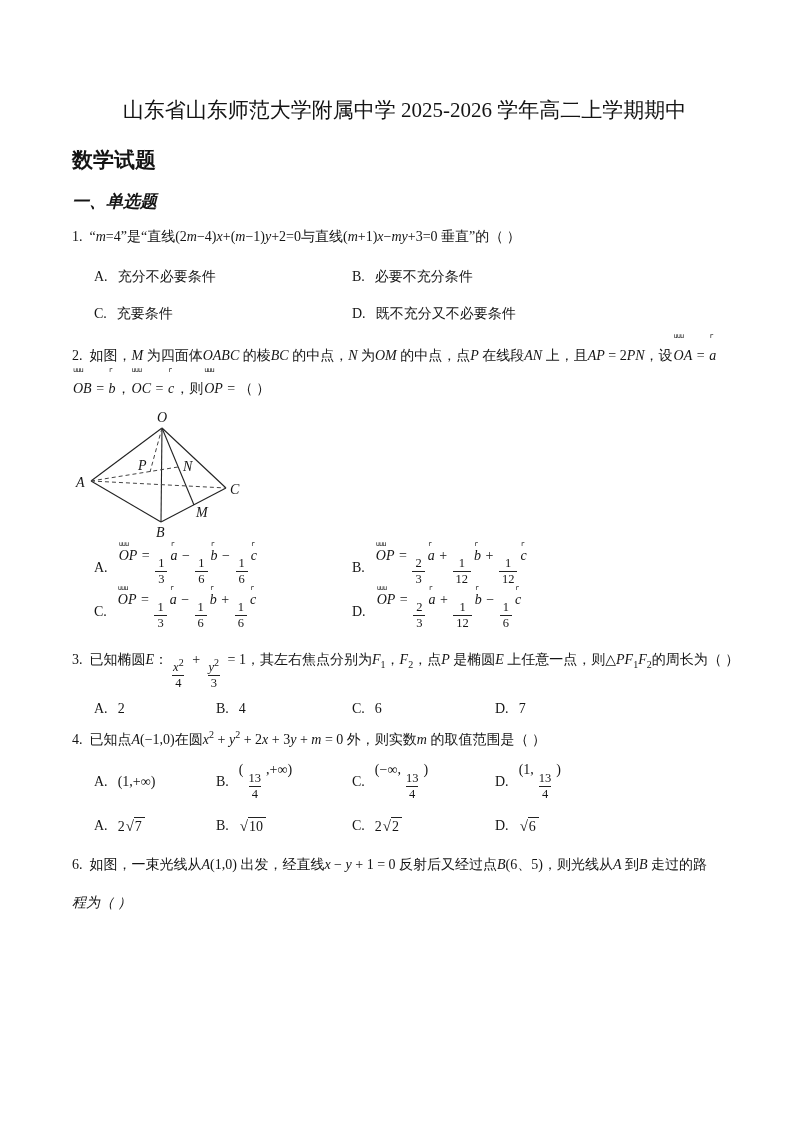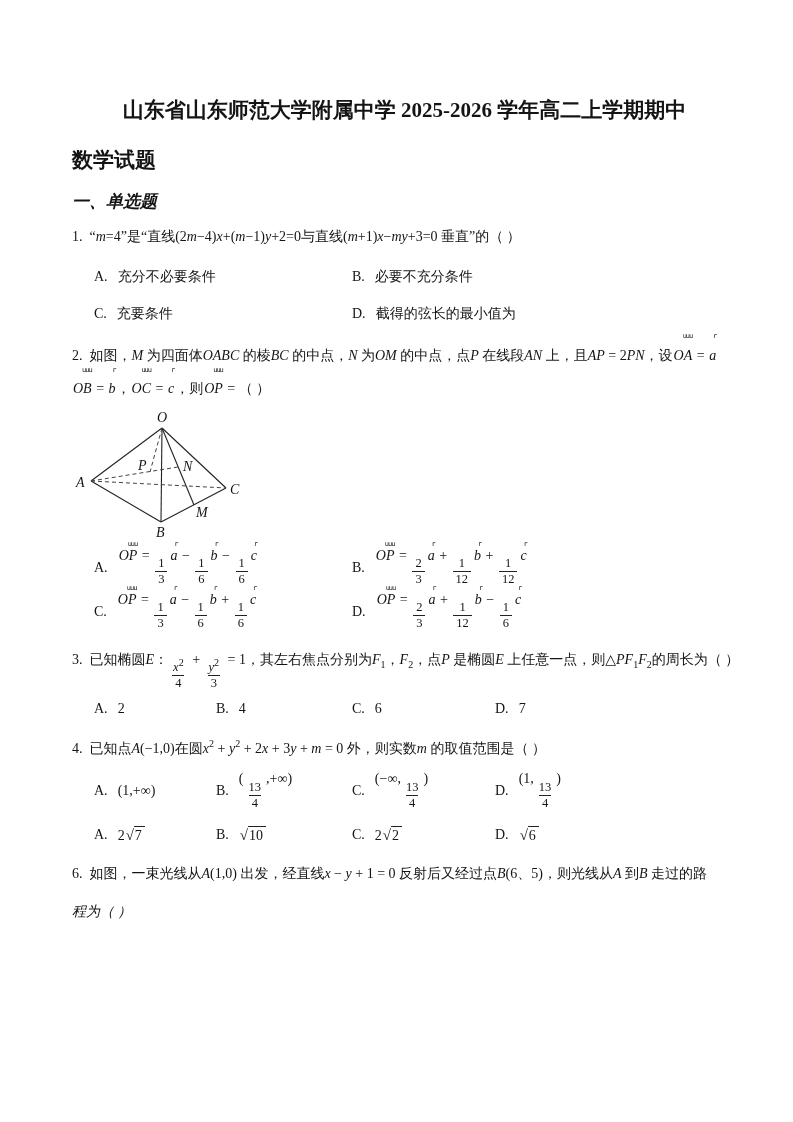--- a/index.html
+++ b/index.html
@@ -1,40 +1,40 @@
 <!DOCTYPE html>
 <html><head>
 <meta charset="utf-8">
 <style>
   html,body{margin:0;padding:0;background:#e8e8e8;}
   .page{
     position:relative;width:793px;height:1122px;background:#ffffff;
     box-sizing:border-box;padding:97px 56px 0 72px;overflow:hidden;
     font-family:"Liberation Serif","DejaVu Serif",serif;color:#141414;
   }
-  .title{text-align:center;font-weight:bold;font-size:21px;line-height:1.25;white-space:nowrap;}
+  .title{text-align:center;font-weight:normal;font-size:21px;line-height:1.25;white-space:nowrap;}
   .subtitle{text-align:left;font-weight:bold;font-size:21px;margin-top:23px;}
   .section{font-weight:bold;font-size:17px;margin-top:16px;font-style:italic;}
   .q{font-size:14px;}
   .stem{margin-top:12px;line-height:1.7;white-space:nowrap;}
   .stem.tall{line-height:2.6;}
   .qnum{margin-right:7px;}
   .row2{display:grid;grid-template-columns:258px 1fr;padding-left:22px;}
   .row4{display:grid;grid-template-columns:122px 136px 143px 1fr;padding-left:22px;}
   .optrow{margin-top:10px;}
   .opt{display:flex;align-items:center;white-space:nowrap;font-size:14px;min-height:24px;}
   .opt.tall{min-height:44px;}
   .olabel{margin-right:10px;}
   
   .mv{font-style:italic;font-family:"Liberation Serif","DejaVu Serif",serif;}
   .frac{display:inline-flex;flex-direction:column;align-items:center;vertical-align:-0.55em;margin:0 2px;line-height:1;}
   .frac .num,.frac .den{font-size:12.5px;line-height:1.2;padding:0 3px;text-align:center;}
   .frac .den{border-top:1px solid #222;}
   .vec{position:relative;display:inline-block;margin:0 1px;}
-  .vec .vm{position:absolute;top:-7px;left:0;right:0;text-align:right;font-size:7px;line-height:1;
+  .vec .vm{position:absolute;top:-7px;left:0;right:0;text-align:left;font-size:7px;line-height:1;
            letter-spacing:-1px;font-family:"DejaVu Sans Mono",monospace;color:#222;}
   .sqrt{display:inline-flex;align-items:stretch;margin:0 1px;}
   .sqrt .rad{font-size:15px;line-height:1.2;}
   .sqrt .bod{border-top:1.2px solid #222;padding:1px 3px 0 1px;}
   sup,sub{font-size:10px;}
   .fig{position:relative;width:172px;height:132px;margin:6px 0 0 -2px;}
   .fig svg{position:absolute;left:0;top:0;}
   .fig text{font-size:14px;font-style:italic;font-family:"Liberation Serif","DejaVu Serif",serif;fill:#141414;}
 </style>
 </head>
@@ -56,21 +56,21 @@
       <div class="opt">
           <span class="olabel">B.</span>
           <span>必要不充分条件</span>
         </div>
       <div class="opt">
           <span class="olabel">C.</span>
           <span>充要条件</span>
         </div>
       <div class="opt">
           <span class="olabel">D.</span>
-          <span>截得的弦长的最小值为</span>
+          <span>既不充分又不必要条件</span>
         </div>
     </div>
   </div>
 
   <div class="q">
     <div class="stem" style="margin-top:14px;line-height:2.3;"><span class="qnum">2.</span><span>如图，<i class="mv">M</i> 为四面体<i class="mv">OABC</i> 的棱<i class="mv">BC</i> 的中点，<i class="mv">N</i> 为<i class="mv">OM</i> 的中点，点<i class="mv">P</i> 在线段<i class="mv">AN</i> 上，且<i class="mv">AP</i> = 2<i class="mv">PN</i>，设<span class="vec"><span class="vm">uuu</span><i class="mv">OA</i></span> = <span class="vec"><span class="vm">r</span><i class="mv">a</i></span></span></div>
     <div class="stem" style="margin-top:2px;line-height:2.1;"><span><span class="vec"><span class="vm">uuu</span><i class="mv">OB</i></span> = <span class="vec"><span class="vm">r</span><i class="mv">b</i></span>，<span class="vec"><span class="vm">uuu</span><i class="mv">OC</i></span> = <span class="vec"><span class="vm">r</span><i class="mv">c</i></span>，则<span class="vec"><span class="vm">uuu</span><i class="mv">OP</i></span> = （  ）</span></div>
 
     <div class="fig">
       <svg width="172" height="132" viewBox="0 0 172 132">
@@ -177,21 +177,21 @@
           <span>6</span>
         </div>
       <div class="opt">
           <span class="olabel">D.</span>
           <span>7</span>
         </div>
     </div>
   </div>
 
   <div class="q">
-    <div class="stem" style="margin-top:14px;"><span class="qnum">4.</span><span>已知点<i class="mv">A</i>(−1,0)在圆<i class="mv">x</i><sup>2</sup> + <i class="mv">y</i><sup>2</sup> + 2<i class="mv">x</i> + 3<i class="mv">y</i> + <i class="mv">m</i> = 0 外，则实数<i class="mv">m</i> 的取值范围是（  ）</span></div>
+    <div class="stem" style="margin-top:5px;"><span class="qnum">4.</span><span>已知点<i class="mv">A</i>(−1,0)在圆<i class="mv">x</i><sup>2</sup> + <i class="mv">y</i><sup>2</sup> + 2<i class="mv">x</i> + 3<i class="mv">y</i> + <i class="mv">m</i> = 0 外，则实数<i class="mv">m</i> 的取值范围是（  ）</span></div>
     <div class="row4 optrow" style="margin-top:8px;">
       <div class="opt tall">
           <span class="olabel">A.</span>
           <span>(1,+∞)</span>
         </div>
       <div class="opt tall">
           <span class="olabel">B.</span>
           <span>(<span class="frac">
               <span class="num">13</span>
               <span class="den">4</span>

